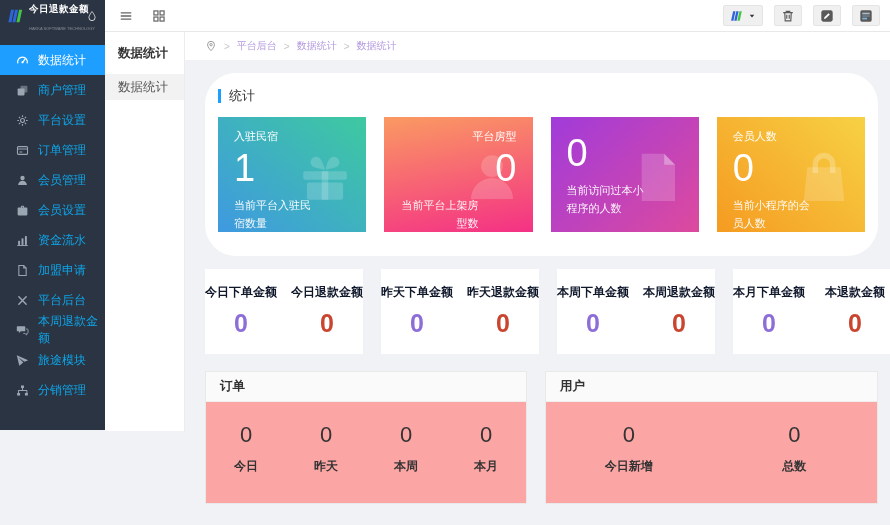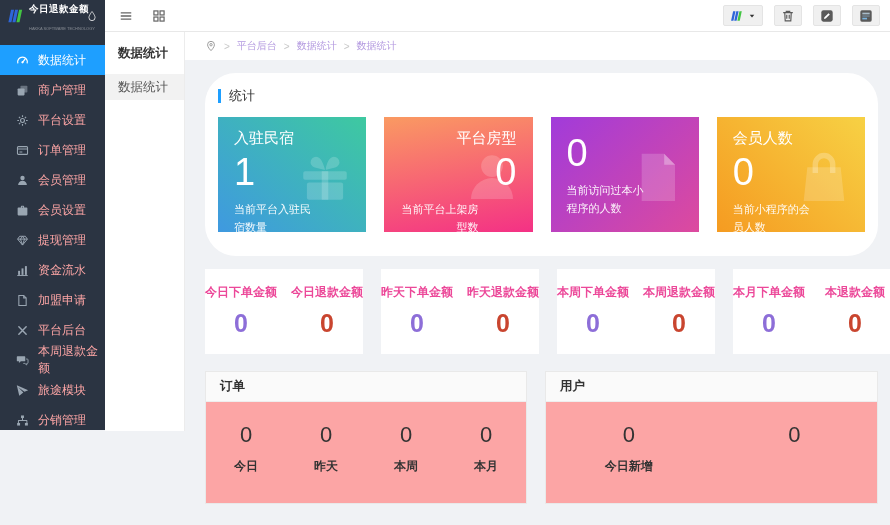--- a/index.html
+++ b/index.html
@@ -18,21 +18,21 @@
   .sidebar{position:absolute;left:0;top:0;width:105px;height:430px;background:var(--sidebar-bg);overflow:hidden;}
   .brand{height:32px;display:flex;align-items:center;padding:0 7px;}
   .logo-mark{width:18px;height:18px;flex:none;}
   .logo-mark svg{width:100%;height:100%;display:block;}
   .brand-text{margin-left:4px;flex:1;min-width:0;}
   .brand-title{color:#fff;font-size:9.5px;font-weight:bold;letter-spacing:.5px;white-space:nowrap;}
   .brand-sub{color:rgba(255,255,255,.4);font-size:4px;white-space:nowrap;overflow:hidden;}
   .brand-drop{width:12px;height:14px;color:rgba(255,255,255,.85);flex:none;}
   .brand-drop svg{width:100%;height:100%;}
   .nav{padding-top:13px;}
-  .nav-item{height:30px;display:flex;align-items:center;padding-left:16px;cursor:pointer;color:#fca5a5;font-size:12px;}
+  .nav-item{height:30px;display:flex;align-items:center;padding-left:16px;cursor:pointer;color:#0ea5e9;font-size:12px;}
   .nav-item .nico{width:13px;height:13px;margin-right:9px;flex:none;color:#9aa6b2;}
   .nav-item .nico svg{width:100%;height:100%;display:block;}
   .nav-item.active{background:var(--accent);color:#fff;}
   .nav-item.active .nico{color:#fff;}
 
   
   .topbar{position:absolute;left:105px;top:0;right:0;height:32px;background:#fff;border-bottom:1px solid #e8e8e8;display:flex;align-items:center;}
   .tb-icon{width:14px;height:14px;color:#666;cursor:pointer;}
   .tb-icon svg{width:100%;height:100%;display:block;}
   .tb-collapse{margin-left:14px;}
@@ -59,30 +59,30 @@
 
   
   .main{position:absolute;left:185px;top:60px;right:0;bottom:0;padding:13px 12px 0 20px;overflow:hidden;}
   .panel{background:#fff;border-radius:31px;}
   .stats-panel{padding:14px 13px;height:183px;}
   .sec-title{display:flex;align-items:center;}
   .sec-bar{width:3px;height:14px;background:var(--accent);margin-right:8px;}
   .sec-text{font-size:13px;color:#333;}
   .cards{display:flex;gap:18px;margin-top:12px;}
   .gcard{flex:1;height:115px;position:relative;color:#fff;padding:12px 16px 0 16px;overflow:hidden;}
-  .gcard-title{font-size:15px;}
+  .gcard-title{font-size:11px;}
   .gcard-value{font-size:38px;font-weight:200;line-height:1.1;margin-top:4px;}
   .gcard-desc{font-size:11px;line-height:1.7;margin-top:6px;padding-right:38px;color:rgba(255,255,255,.95);}
   .gcard-wm{position:absolute;right:12px;top:50%;transform:translateY(-46%);width:58px;height:58px;color:rgba(255,255,255,.35);}
   .gcard-wm svg{width:100%;height:100%;display:block;fill:rgba(255,255,255,.18);}
 
   .amount-row{display:flex;gap:18px;margin-top:13px;}
   .amount-box{flex:1;height:85px;background:#fff;display:flex;justify-content:center;gap:14px;padding-top:15px;}
   .amount-col{text-align:center;min-width:72px;}
-  .amount-label{font-size:12px;font-weight:bold;color:#ec4899;}
+  .amount-label{font-size:12px;font-weight:bold;color:#0f172a;}
   .amount-val{font-size:25px;font-weight:bold;margin-top:8px;}
   .amount-val.order{color:var(--order-value);}
   .amount-val.refund{color:var(--refund-value);}
 
   .bottom-row{display:flex;gap:18px;margin-top:17px;}
   .bpanel{background:#fca5a5;border:1px solid #e9e9e9;height:133px;}
   .bpanel.orders{width:322px;flex:none;}
   .bpanel.users{flex:1;}
   .bpanel-head{height:30px;line-height:29px;background:#fafafa;border-bottom:1px solid #eee;padding-left:14px;font-size:12.5px;font-weight:bold;color:#333;}
   .bpanel-body{display:flex;padding-top:20px;}
@@ -161,28 +161,20 @@
           </span>
         <span>会员管理</span>
       </div>
       <div class="nav-item">
         <span class="nico">
             <svg viewBox="0 0 16 16" fill="currentColor">
               <path d="M6 4.2V3a.8.8 0 0 1 .8-.8h2.4A.8.8 0 0 1 10 3v1.2h3a1 1 0 0 1 1 1V13a1 1 0 0 1-1 1H3a1 1 0 0 1-1-1V5.2a1 1 0 0 1 1-1h3zm1.3 0h1.4V3.5H7.3zM2 8h12v1.2H2z"></path>
             </svg>
           </span>
         <span>会员设置</span>
-      </div>
-      <div class="nav-item">
-        <span class="nico">
-            <svg viewBox="0 0 16 16" fill="none" stroke="currentColor" stroke-width="1.2">
-              <path d="M4.5 2.8h7L14 6.3 8 13.6 2 6.3zM2 6.3h12M8 13.6 5.5 6.3 8 2.8l2.5 3.5z"></path>
-            </svg>
-          </span>
-        <span>提现管理</span>
       </div>
       <div class="nav-item">
         <span class="nico">
             <svg viewBox="0 0 16 16" fill="currentColor">
               <rect x="2.6" y="8.4" width="2.4" height="5"></rect>
               <rect x="6.8" y="5.4" width="2.4" height="8"></rect>
               <rect x="11" y="2.6" width="2.4" height="10.8"></rect>
               <rect x="1.6" y="13.6" width="12.8" height="1.2"></rect>
             </svg>
           </span>
@@ -440,19 +432,20 @@
       </div>
       <div class="bpanel users">
         <div class="bpanel-head">用户</div>
         <div class="bpanel-body">
           <div class="bcol">
             <div class="bcol-val">0</div>
             <div class="bcol-label">今日新增</div>
           </div>
           <div class="bcol">
             <div class="bcol-val">0</div>
+            <div class="bcol-label">总数</div>
           </div>
         </div>
       </div>
     </div>
 
   </main>
 </div>
 
 </body></html>

